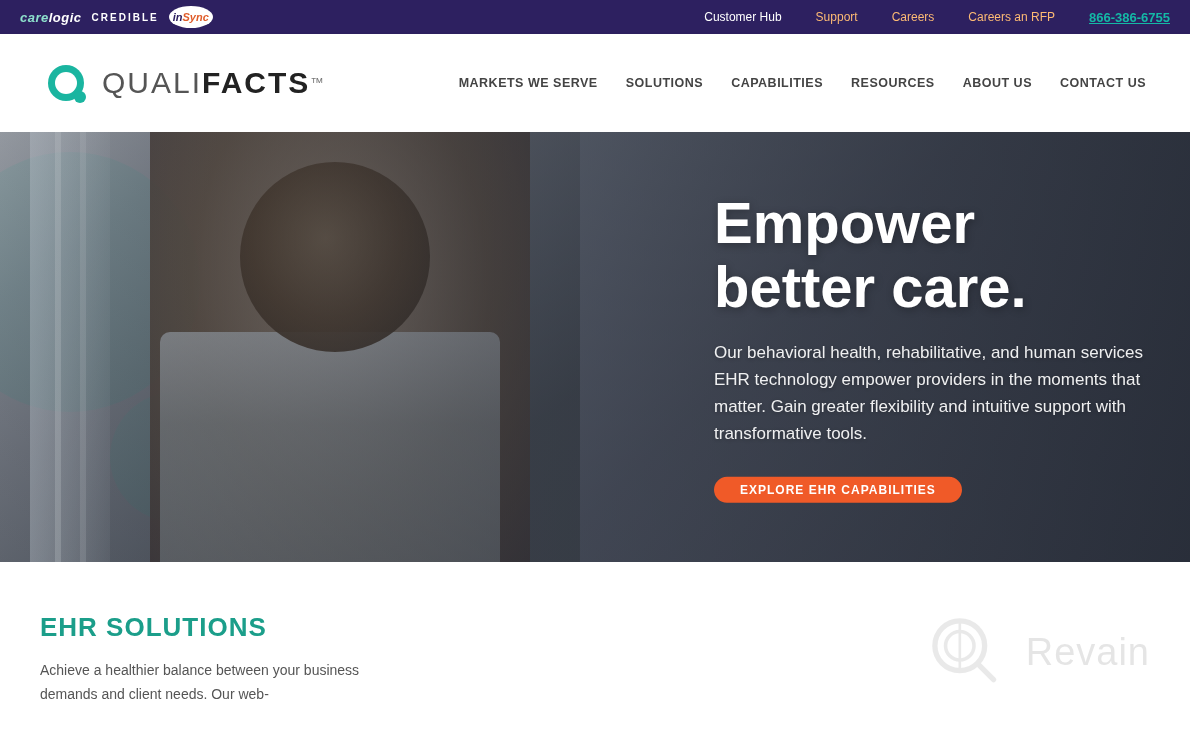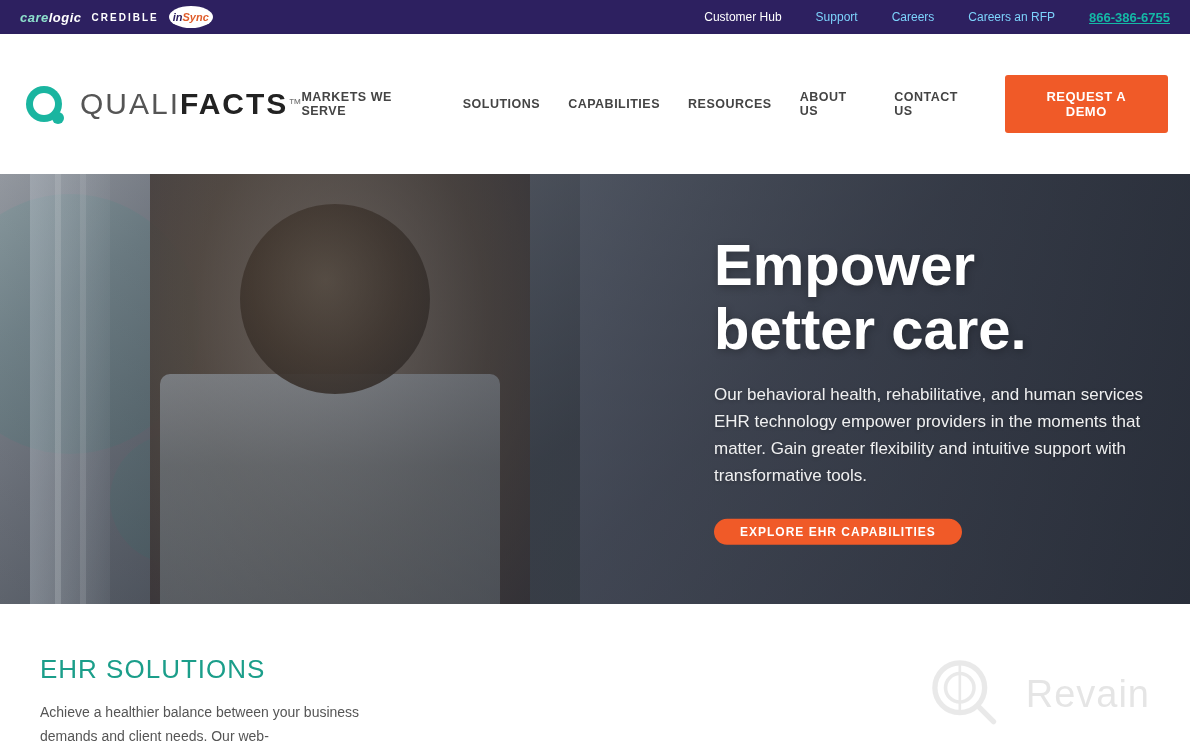--- a/index.html
+++ b/index.html
@@ -50,53 +50,53 @@
       color: #2d2060;
     }
     .logo-insync-text .in { color: #2d2060; }
     .logo-insync-text .sync { color: #e05c2a; }
     .top-bar-links {
       display: flex;
       align-items: center;
       gap: 34px;
     }
     .top-bar-links a {
-      color: #7dd3fc;
+      color: #fdba74;
       text-decoration: none;
       font-size: 12px;
     }
     .top-bar-links a.highlight {
       color: #fff;
       font-weight: 500;
     }
     .top-bar-phone {
       color: #14b8a6;
       font-size: 13px;
       font-weight: bold;
       text-decoration: underline;
     }
 
     
     .main-nav {
       background: #fff;
       display: flex;
       align-items: center;
       justify-content: space-between;
-      padding: 0 22px;
-      height: 140px;
+      padding: 0 44px;
+      height: 98px;
       box-shadow: 0 1px 4px rgba(0,0,0,0.08);
     }
     .brand-logo {
       display: flex;
       align-items: center;
       gap: 10px;
     }
     .nav-links {
       display: flex;
-      align-items: center;
+      align-items: flex-start;
       gap: 28px;
     }
     .nav-links a {
       text-decoration: none;
       color: #333;
       font-size: 13px;
       font-weight: 600;
       letter-spacing: 0.5px;
       text-transform: uppercase;
     }
@@ -194,21 +194,21 @@
       padding: 50px 40px 40px 40px;
       display: flex;
       justify-content: space-between;
       align-items: flex-start;
     }
     .ehr-solutions-left {
       max-width: 380px;
     }
     .ehr-title {
       font-size: 26px;
-      font-weight: 400;
+      font-weight: 700;
       color: #1b9e8a;
       text-transform: uppercase;
       letter-spacing: 1px;
       margin-bottom: 16px;
     }
     .ehr-desc {
       font-size: 14px;
       color: #555;
       line-height: 1.7;
     }
@@ -279,21 +279,20 @@
     </div>
   </div>
 
   <div class="nav-links">
     <a href="#" style="color:#444; font-size:12.5px; font-weight:600; text-decoration:none; letter-spacing:0.5px; text-transform:uppercase;">MARKETS WE SERVE</a>
     <a href="#" style="color:#444; font-size:12.5px; font-weight:600; text-decoration:none; letter-spacing:0.5px; text-transform:uppercase;">SOLUTIONS</a>
     <a href="#" style="color:#444; font-size:12.5px; font-weight:600; text-decoration:none; letter-spacing:0.5px; text-transform:uppercase;">CAPABILITIES</a>
     <a href="#" style="color:#444; font-size:12.5px; font-weight:600; text-decoration:none; letter-spacing:0.5px; text-transform:uppercase;">RESOURCES</a>
     <a href="#" style="color:#444; font-size:12.5px; font-weight:600; text-decoration:none; letter-spacing:0.5px; text-transform:uppercase;">ABOUT US</a>
     <a href="#" style="color:#444; font-size:12.5px; font-weight:600; text-decoration:none; letter-spacing:0.5px; text-transform:uppercase;">CONTACT US</a>
-    <button class="btn-request-demo">REQUEST A DEMO</button>
   </div>
 </nav>
 
 <section class="hero">
   <div class="hero-bg"></div>
 
   <div class="teal-shape-large"></div>
   <div class="teal-shape-small"></div>
 
   <div style="position:absolute; left:0; top:0; width:580px; height:100%; overflow:hidden;">

